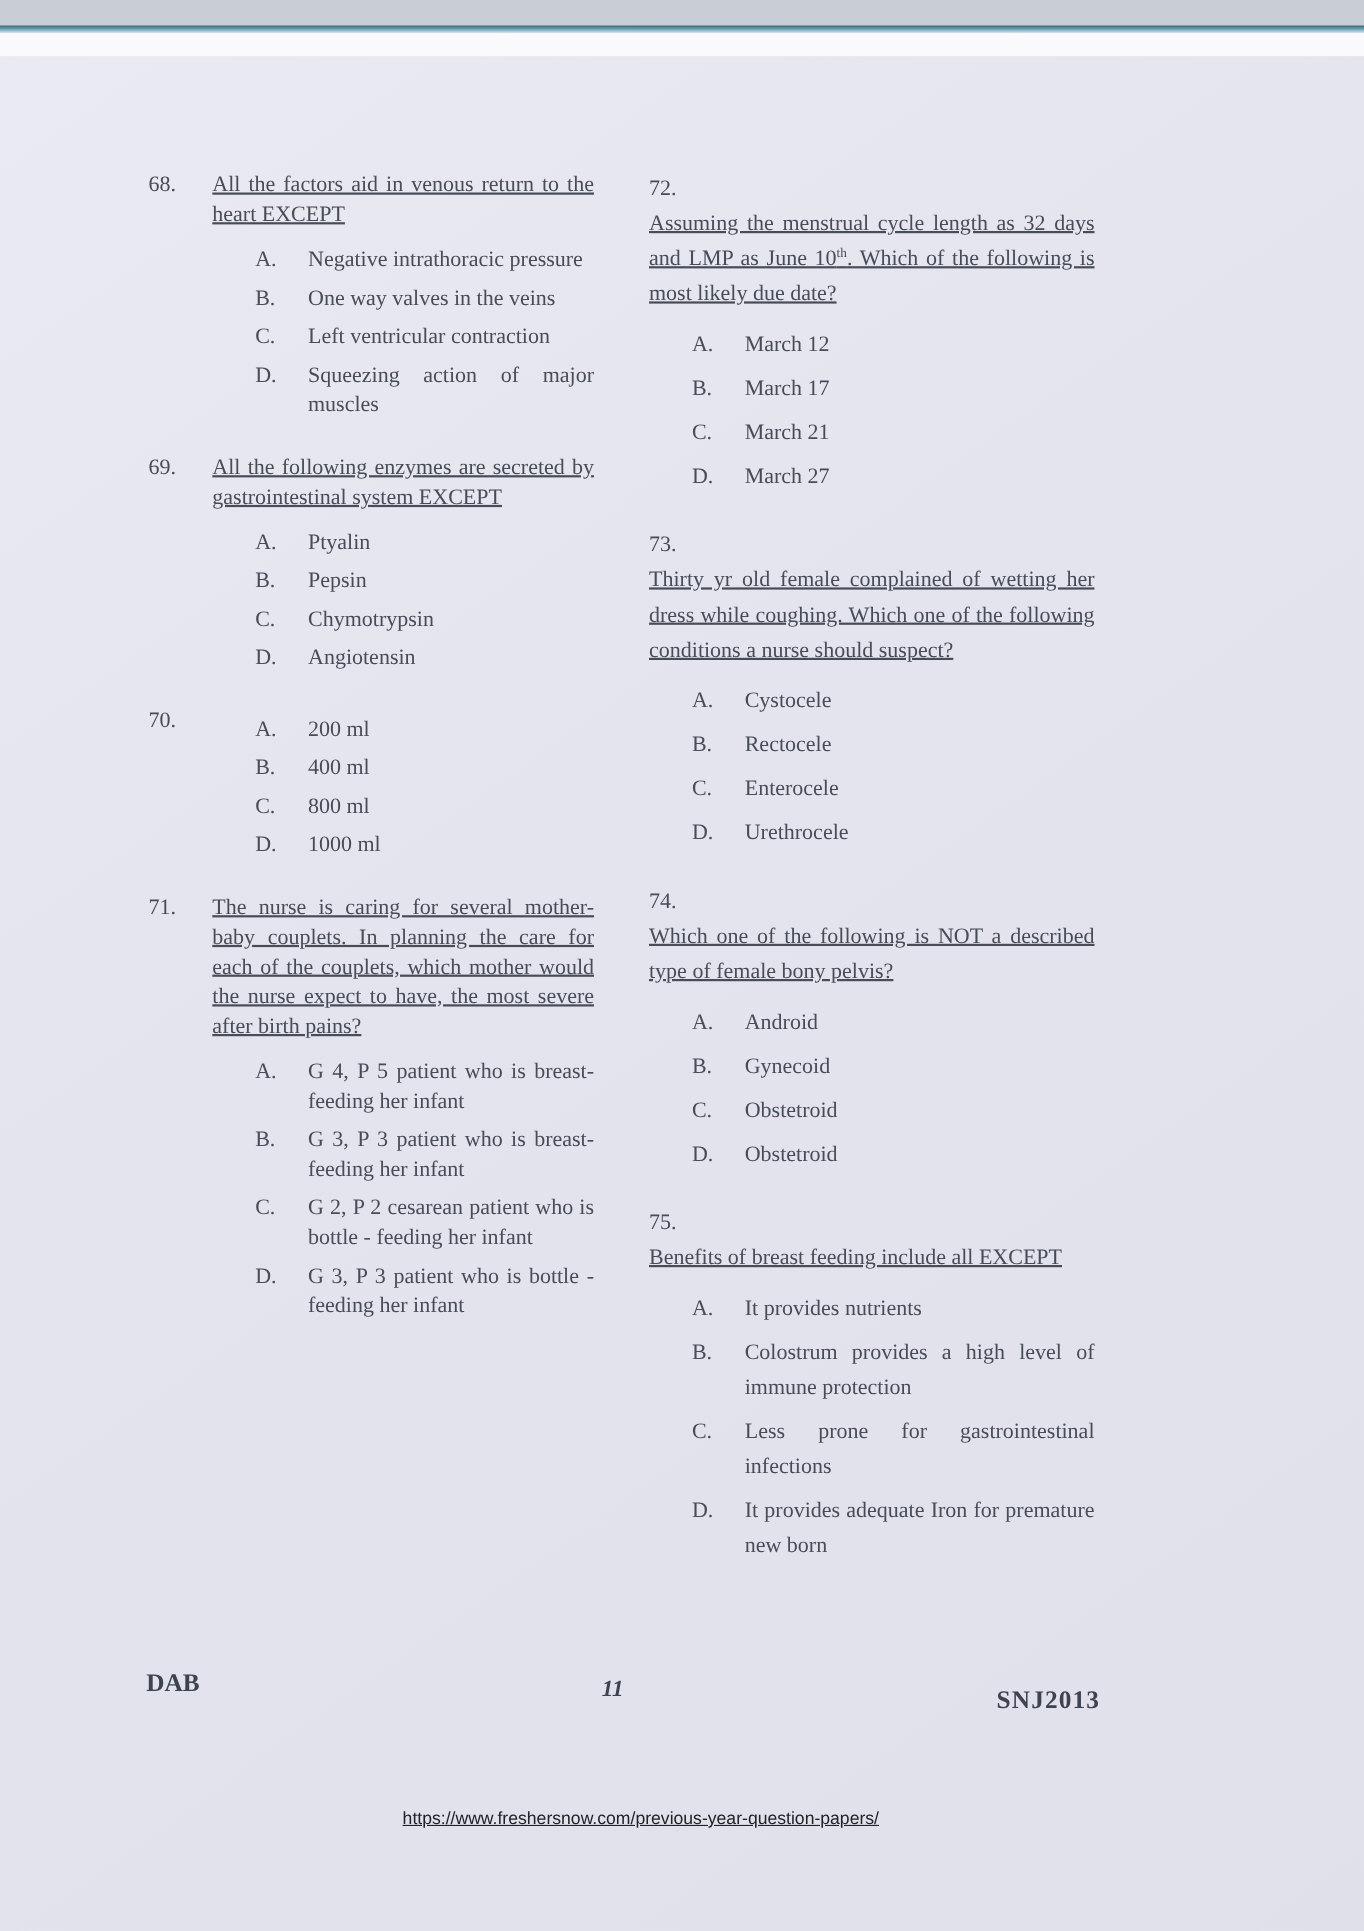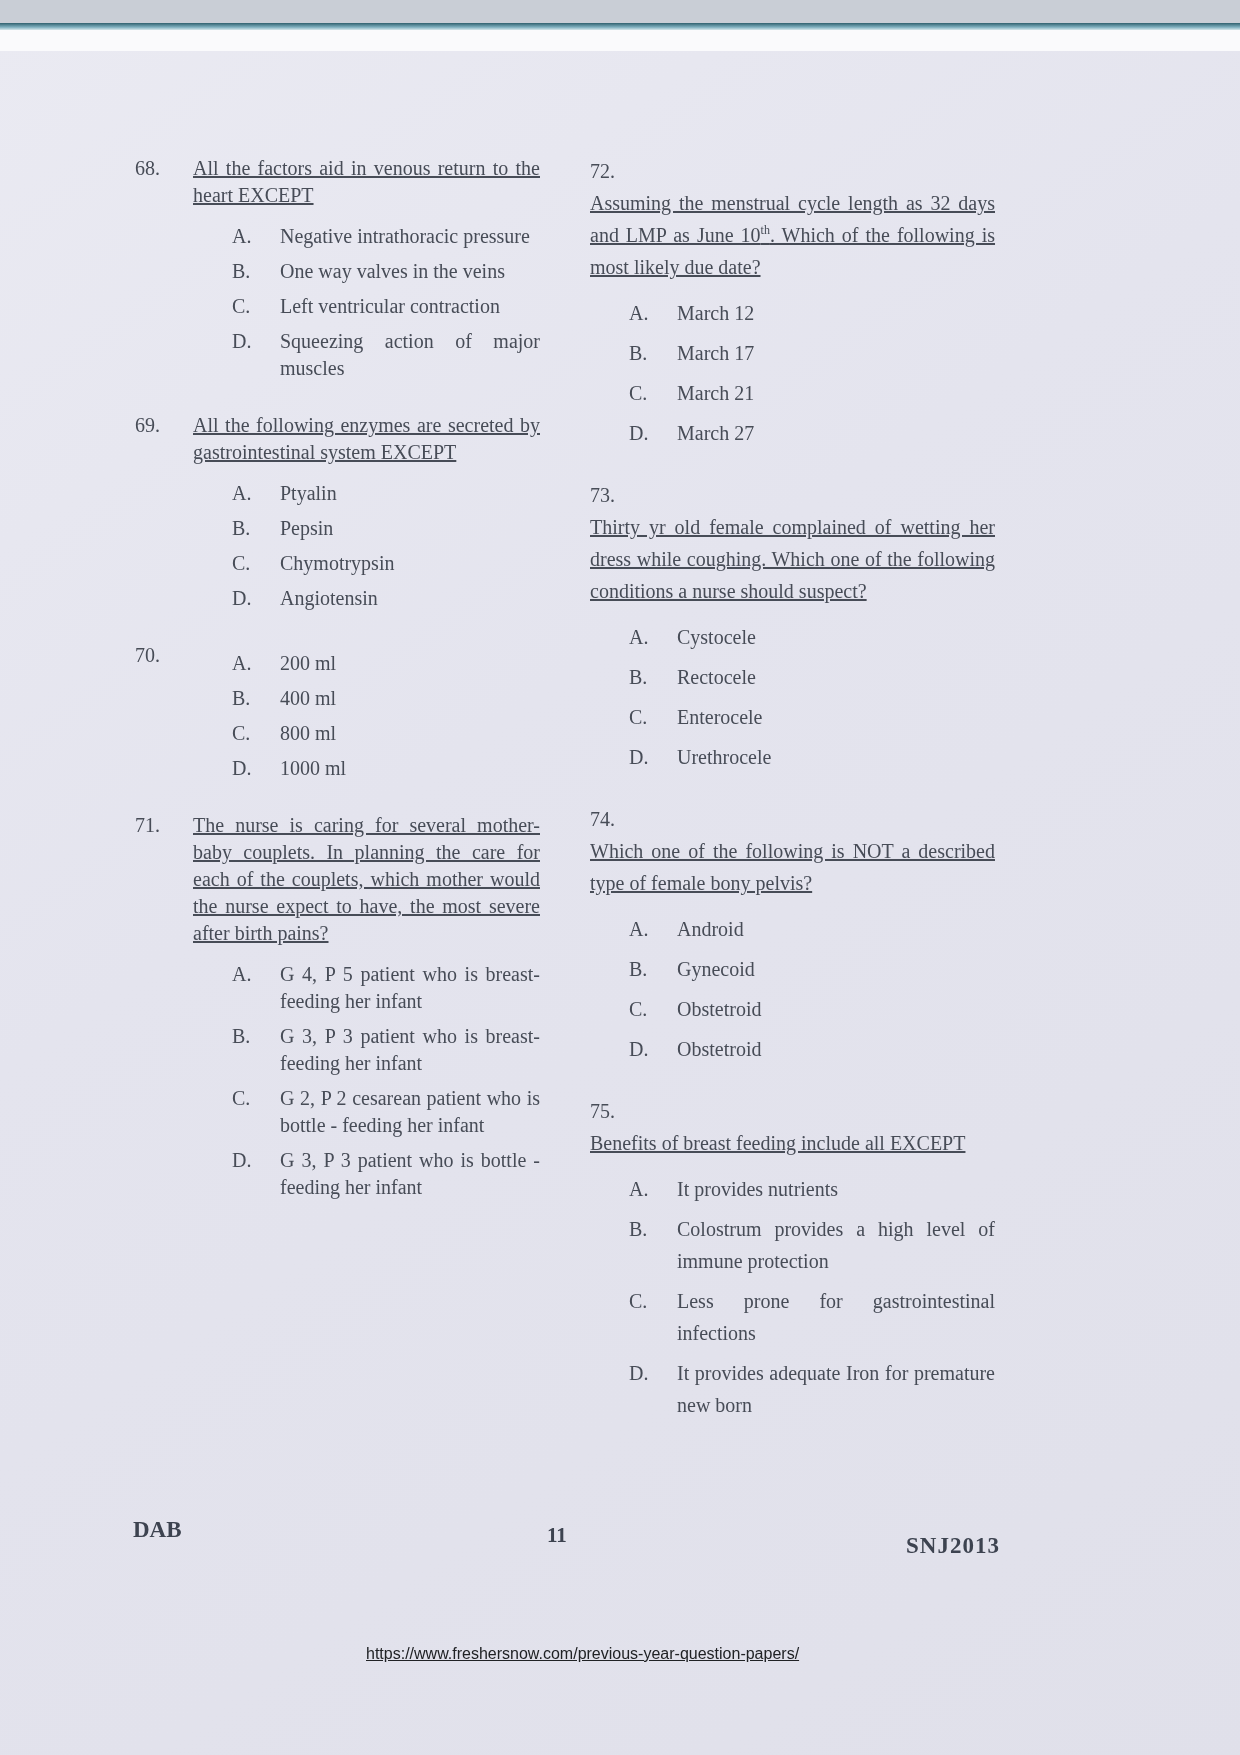--- a/index.html
+++ b/index.html
@@ -37,21 +37,21 @@
   .col-right .stem{line-height:32px;}
   .stem sup{font-size:12px;line-height:0;}
 
   .option{display:flex;padding-left:39px;font-size:20px;}
   .col-left .option{line-height:27px;margin-top:8px;}
   .col-right .option{line-height:32px;margin-top:8px;}
   .olabel{width:48px;flex:none;}
   .otext{flex:1;text-align:justify;}
 
   .footer-dab{position:absolute;left:133px;top:1494px;font-size:23px;font-weight:bold;color:#3d4350;}
-  .footer-page{position:absolute;left:547px;top:1500px;font-size:21px;font-weight:bold;color:#3d4350;}
+  .footer-page{position:absolute;left:547px;top:1500px;font-size:21px;font-weight:bold;color:#3d4350;font-style:italic;}
   .footer-snj{position:absolute;left:906px;top:1510px;font-size:23px;font-weight:bold;letter-spacing:1px;color:#3d4350;text-align:center;}
   .footer-url{position:absolute;left:366px;top:1622px;
     font-family:"Liberation Sans","DejaVu Sans",sans-serif;
     font-size:16px;color:#202225;text-decoration:underline;}
 </style>
 </head>
 <body>
 
 <div class="page">
   <div class="top-edge"></div>

